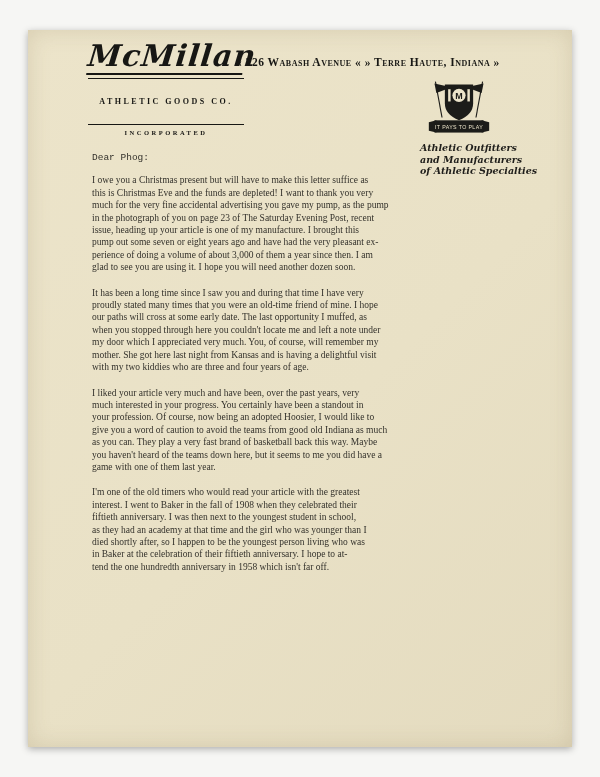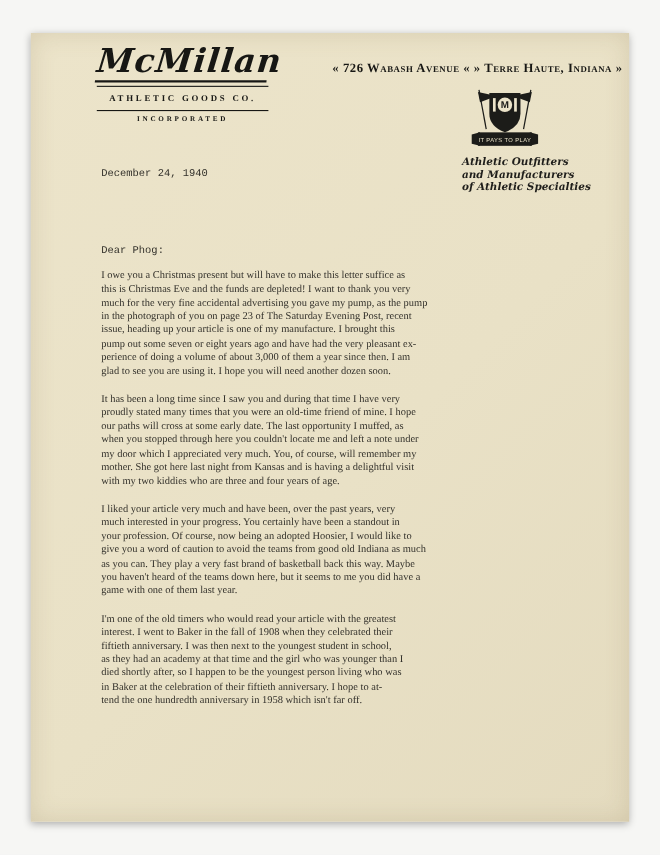--- a/index.html
+++ b/index.html
@@ -46,36 +46,36 @@
     border-bottom: 2px solid #171714;
     padding-bottom: 1px;
   }
   .logo-band {
     margin-top: 3px;
     border-top: 1.5px solid #171714;
     border-bottom: 1.5px solid #171714;
     font-size: 8px;
     font-weight: bold;
     letter-spacing: 2.5px;
-    padding: 6px 0;
+    padding: 18px 0;
     font-family: "Liberation Serif", serif;
   }
   .logo-inc {
     margin-top: 4px;
     font-size: 6.5px;
     font-weight: bold;
     letter-spacing: 2.5px;
     font-family: "Liberation Serif", serif;
   }
   .address-line {
     position: absolute;
     left: 208px;
     top: 26px;
     width: 330px;
-    text-align: right;
+    text-align: left;
     font-family: "Liberation Serif", serif;
     font-variant: small-caps;
     font-weight: bold;
     font-size: 11.5px;
     letter-spacing: 0.5px;
     color: #171714;
     white-space: nowrap;
   }
   .crest {
     position: absolute;
@@ -149,21 +149,20 @@
       <path d="M67 46 L59 44 L59 57 L67 55 Z" fill="#1c1c19"></path>
       <rect x="9" y="44" width="52" height="13" fill="#1c1c19"></rect>
       <text x="35" y="53" font-size="5.6" text-anchor="middle" fill="#ece4ca" letter-spacing="0.4">IT PAYS TO PLAY</text>
     </svg>
 
     <div class="tagline">Athletic Outfitters
 and Manufacturers
 of Athletic Specialties</div>
 
     <div class="letter-body">
-      <div class="typed date-line">December 24, 1940</div>
       <div class="typed salutation">Dear Phog:</div>
       <div class="typed para">I owe you a Christmas present but will have to make this letter suffice as
 this is Christmas Eve and the funds are depleted!  I want to thank you very
 much for the very fine accidental advertising you gave my pump, as the pump
 in the photograph of you on page 23 of The Saturday Evening Post, recent
 issue, heading up your article is one of my manufacture.  I brought this
 pump out some seven or eight years ago and have had the very pleasant ex-
 perience of doing a volume of about 3,000 of them a year since then.  I am
 glad to see you are using it.  I hope you will need another dozen soon.</div>
       <div class="typed para">It has been a long time since I saw you and during that time I have very

